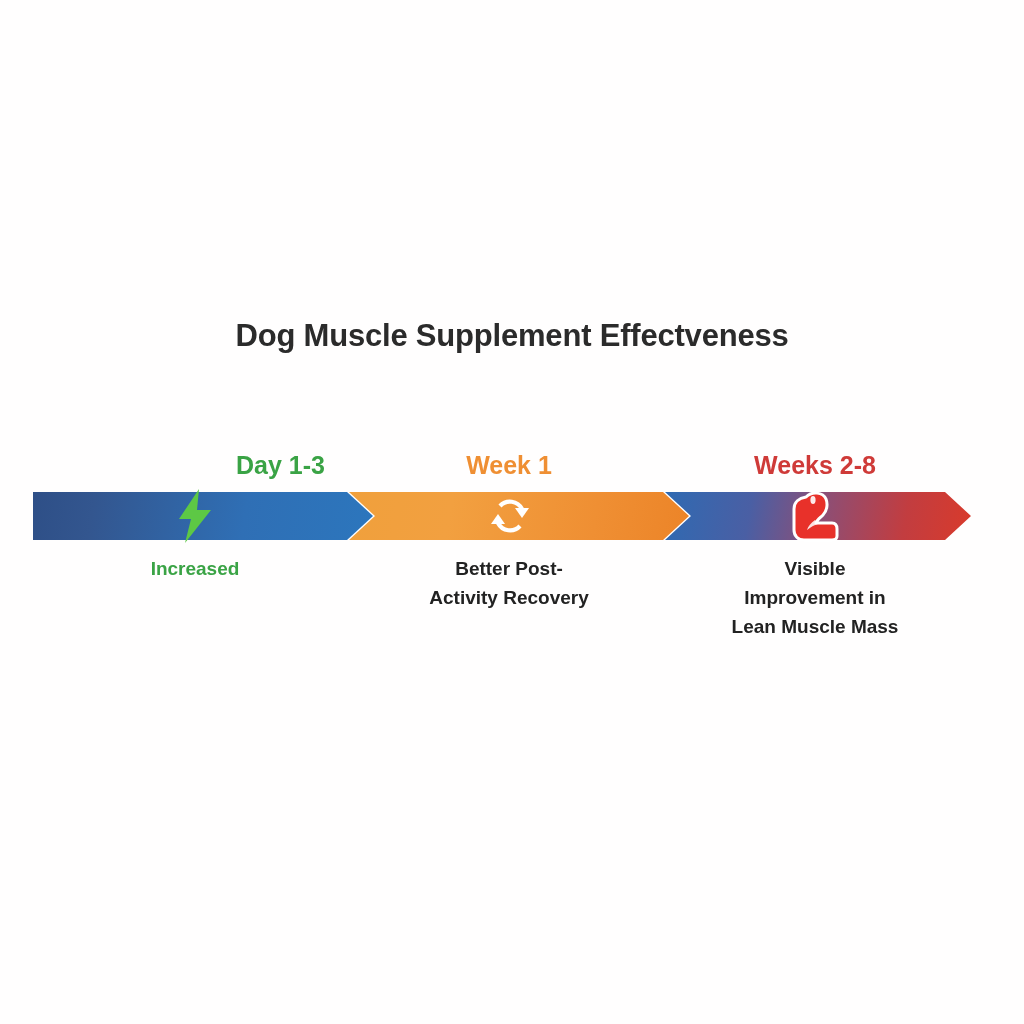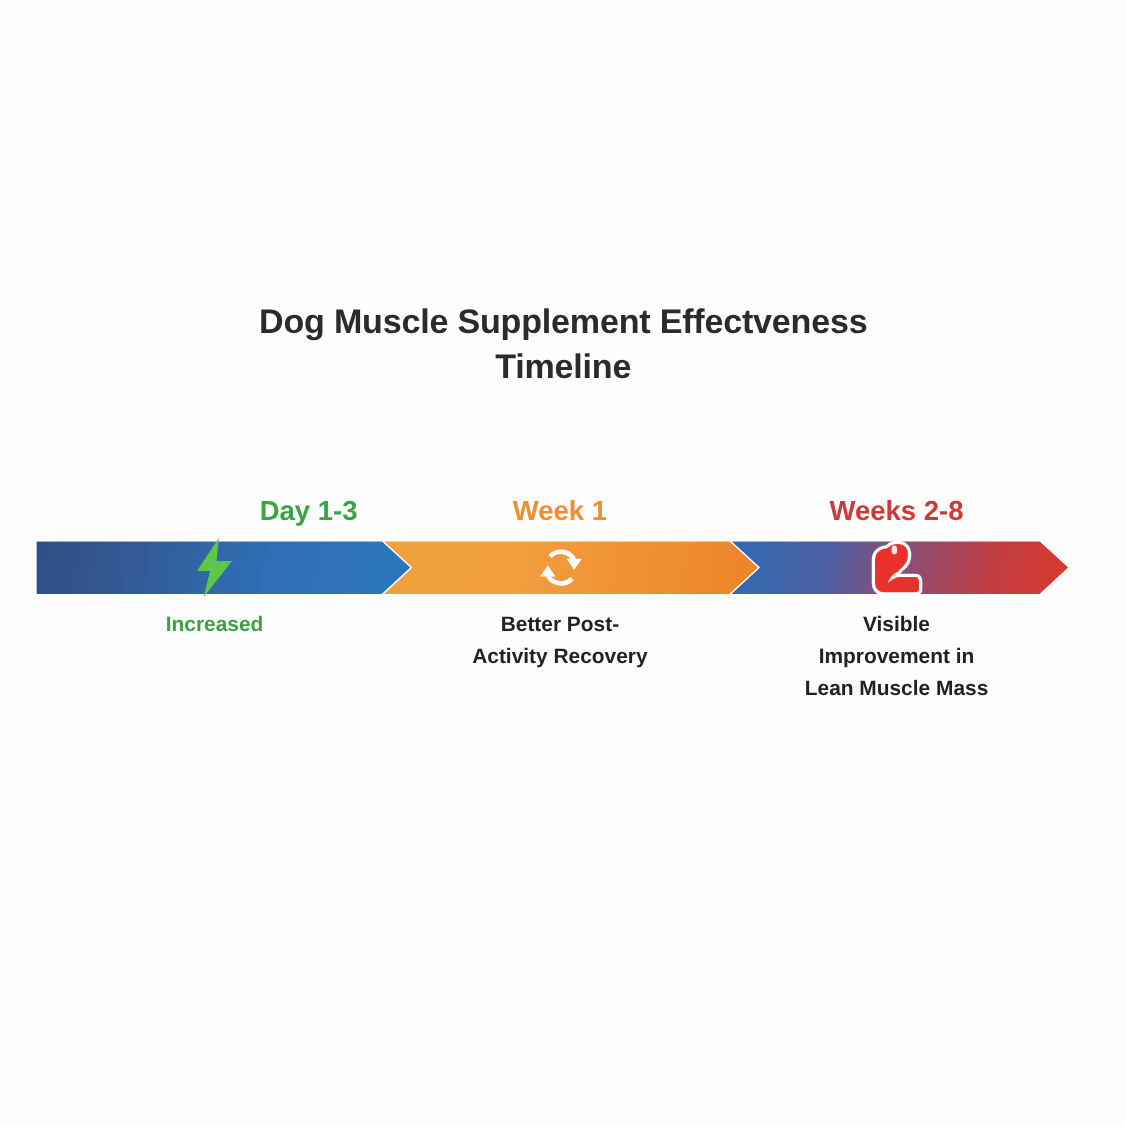--- a/index.html
+++ b/index.html
@@ -30,20 +30,21 @@
     top: 272px;
     width: 700px;
     text-align: center;
   }
   .title-line {
     font-size: 31px;
     font-weight: bold;
     color: #2b2b2b;
     line-height: 41px;
     letter-spacing: -0.2px;
+    margin-top: 43px;
   }
 
   
   .timeline {
     position: absolute;
     left: 0;
     top: 430px;
     width: 1024px;
     height: 240px;
   }
@@ -122,21 +123,20 @@
   .icon-slot.i2 { left: 479px; }
   .icon-slot.i3 { left: 784px; }
 </style>
 </head>
 <body>
 
 <div id="infographic">
 
   <div class="title-block">
     <div class="title-line">Dog Muscle Supplement Effectveness</div>
-    <div class="title-line">Timeline</div>
   </div>
 
   <div class="timeline">
 
     <div class="band">
       <div class="seg seg-1"></div>
       <div class="seg seg-2"></div>
       <div class="seg seg-3"></div>
     </div>
 

